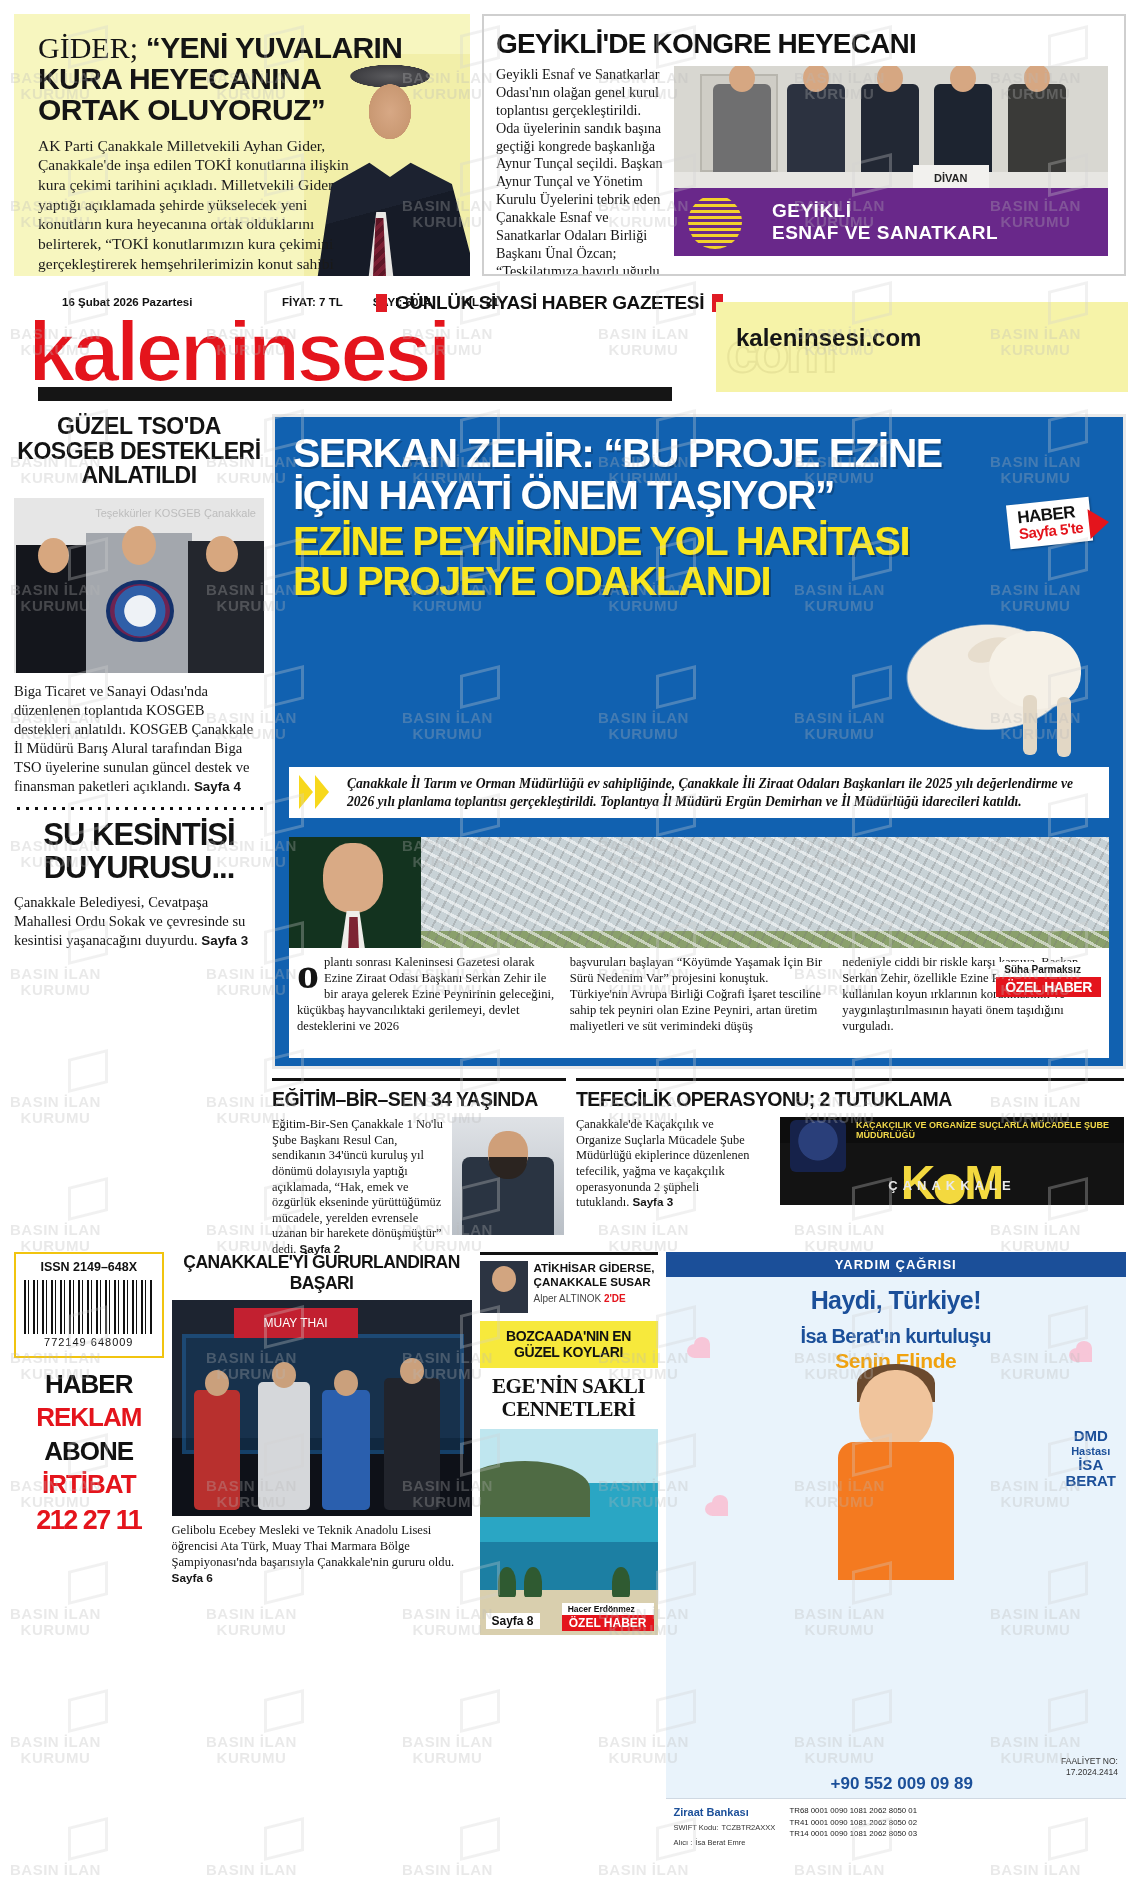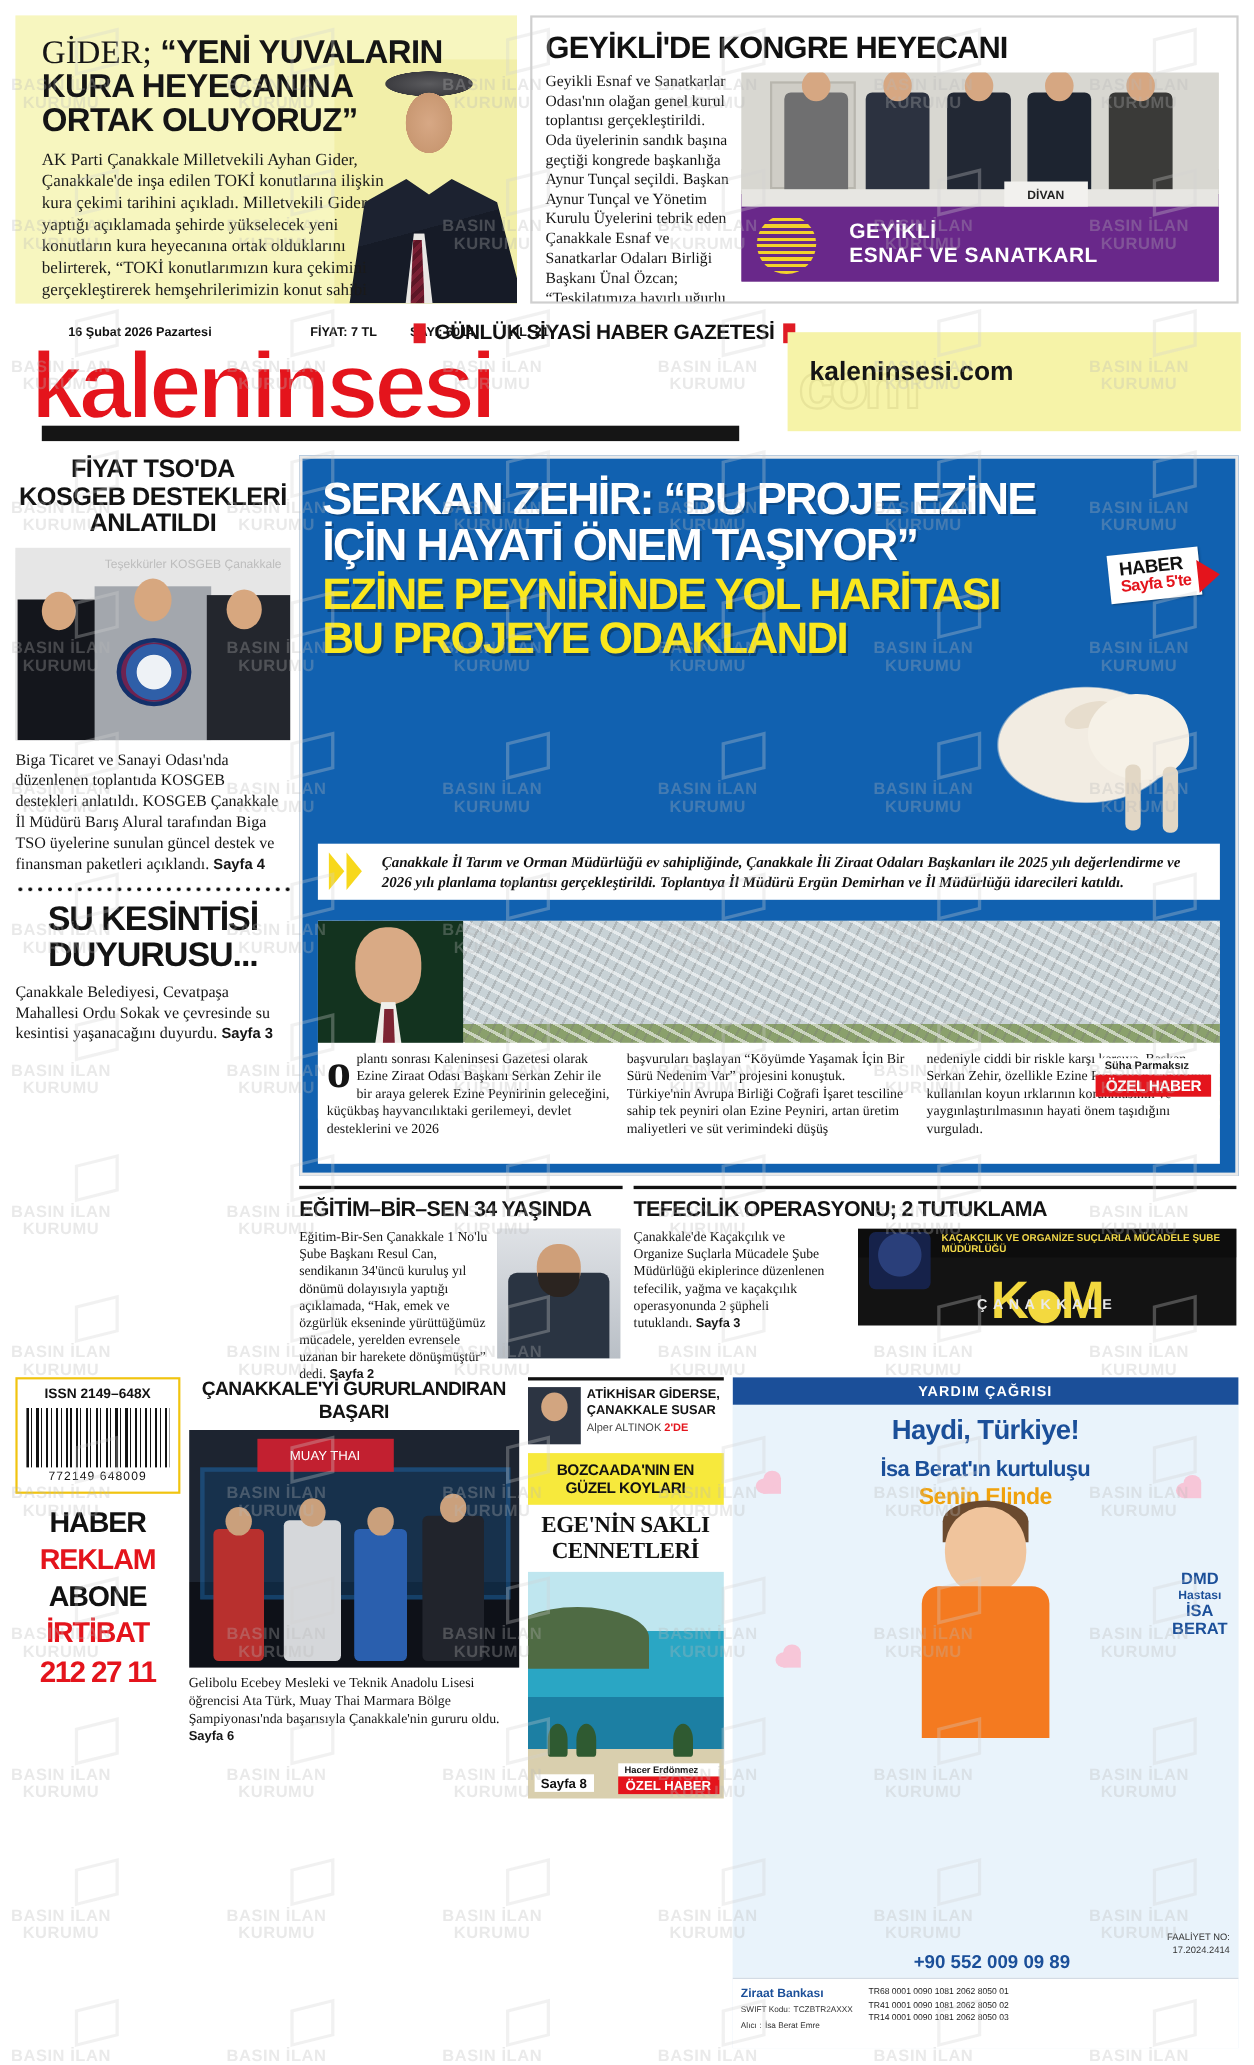--- a/index.html
+++ b/index.html
@@ -425,21 +425,21 @@
     <div class="dotcom">
       <div class="dc">com</div>
       <div class="url">kaleninsesi.com</div>
     </div>
   </div>
 
   <div class="leftcol">
 
     <div>
       <h3>
-        <span>FİYAT TSO'DA</span><br>
+        <span>GÜZEL TSO'DA</span><br>
         <span>KOSGEB DESTEKLERİ</span><br>
         <span>ANLATILDI</span>
       </h3>
       <div class="ph1">
         <div class="bg"></div>
         <div class="txt">Teşekkürler
 KOSGEB Çanakkale</div>
         <div class="g1"></div>
         <div class="g2"></div>
         <div class="g3"></div>

